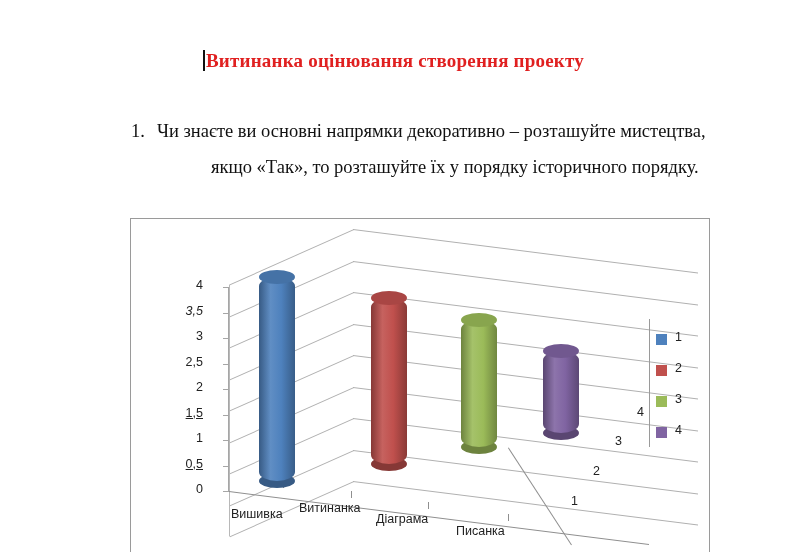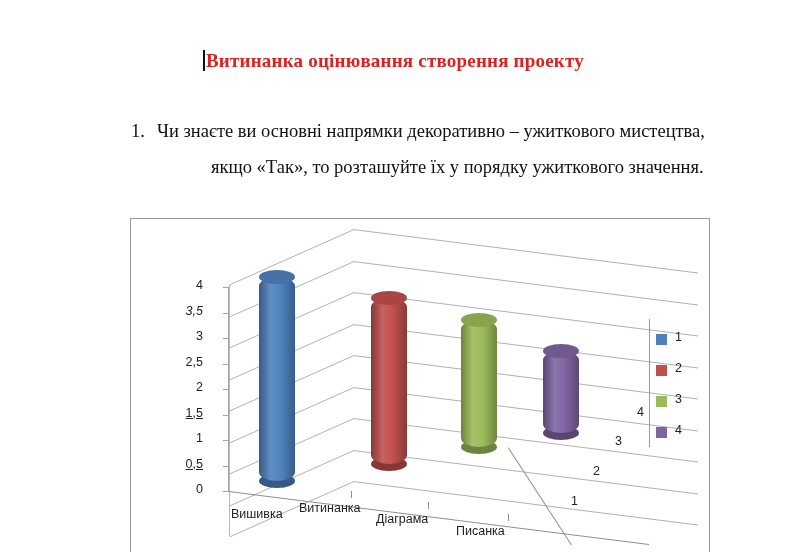--- a/index.html
+++ b/index.html
@@ -113,22 +113,22 @@
 <body>
 
 <div class="page">
 
   <div class="doc-title">
     <span class="caret"></span><span>Витинанка оцінювання створення проекту</span>
   </div>
 
   <div class="question">
     <span class="q-num">1.</span>
-    <span class="q-l1">Чи знаєте ви основні напрямки декоративно – ужиткового мистецтва,</span>
-    <span class="q-l2">якщо «Так», то розташуйте їх у порядку ужиткового значення.</span>
+    <span class="q-l1">Чи знаєте ви основні напрямки декоративно – розташуйте мистецтва,</span>
+    <span class="q-l2">якщо «Так», то розташуйте їх у порядку історичного порядку.</span>
   </div>
 
   <div class="chart-frame">
     <div class="plot" id="plot">
       <div class="wall-left" id="wallLeft">
           <div class="gl" style="top: 0px;"></div>
           <div class="gl" style="top: 31.5px;"></div>
           <div class="gl" style="top: 63px;"></div>
           <div class="gl" style="top: 94.5px;"></div>
           <div class="gl" style="top: 126px;"></div>

